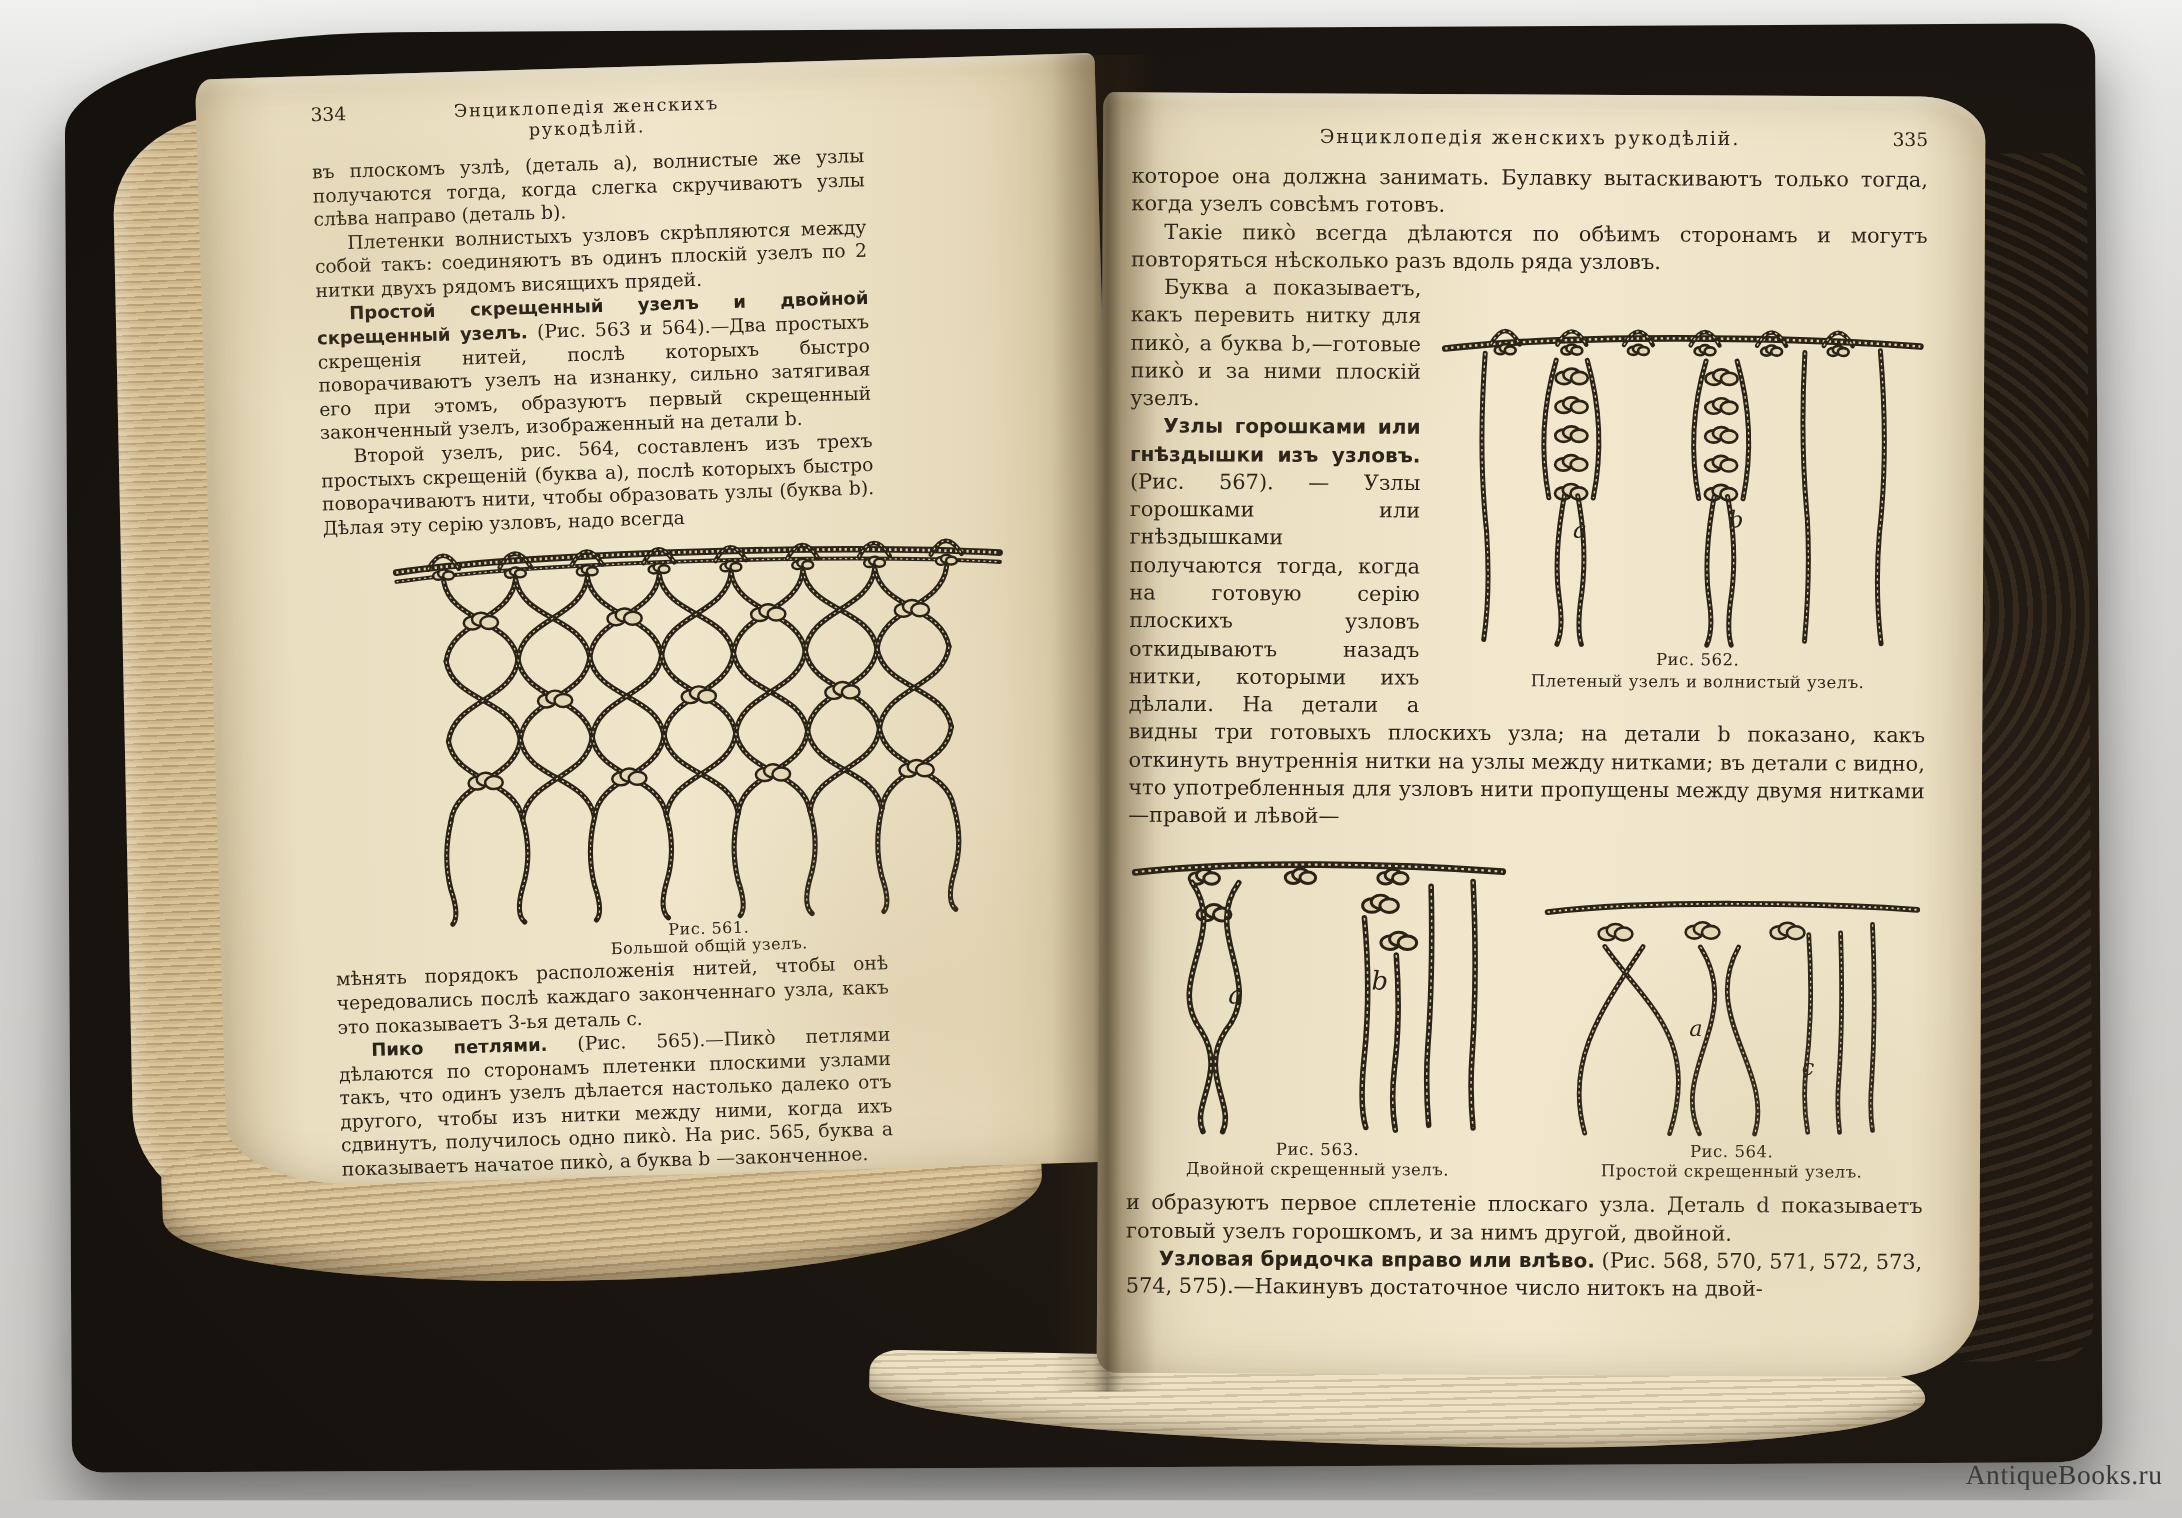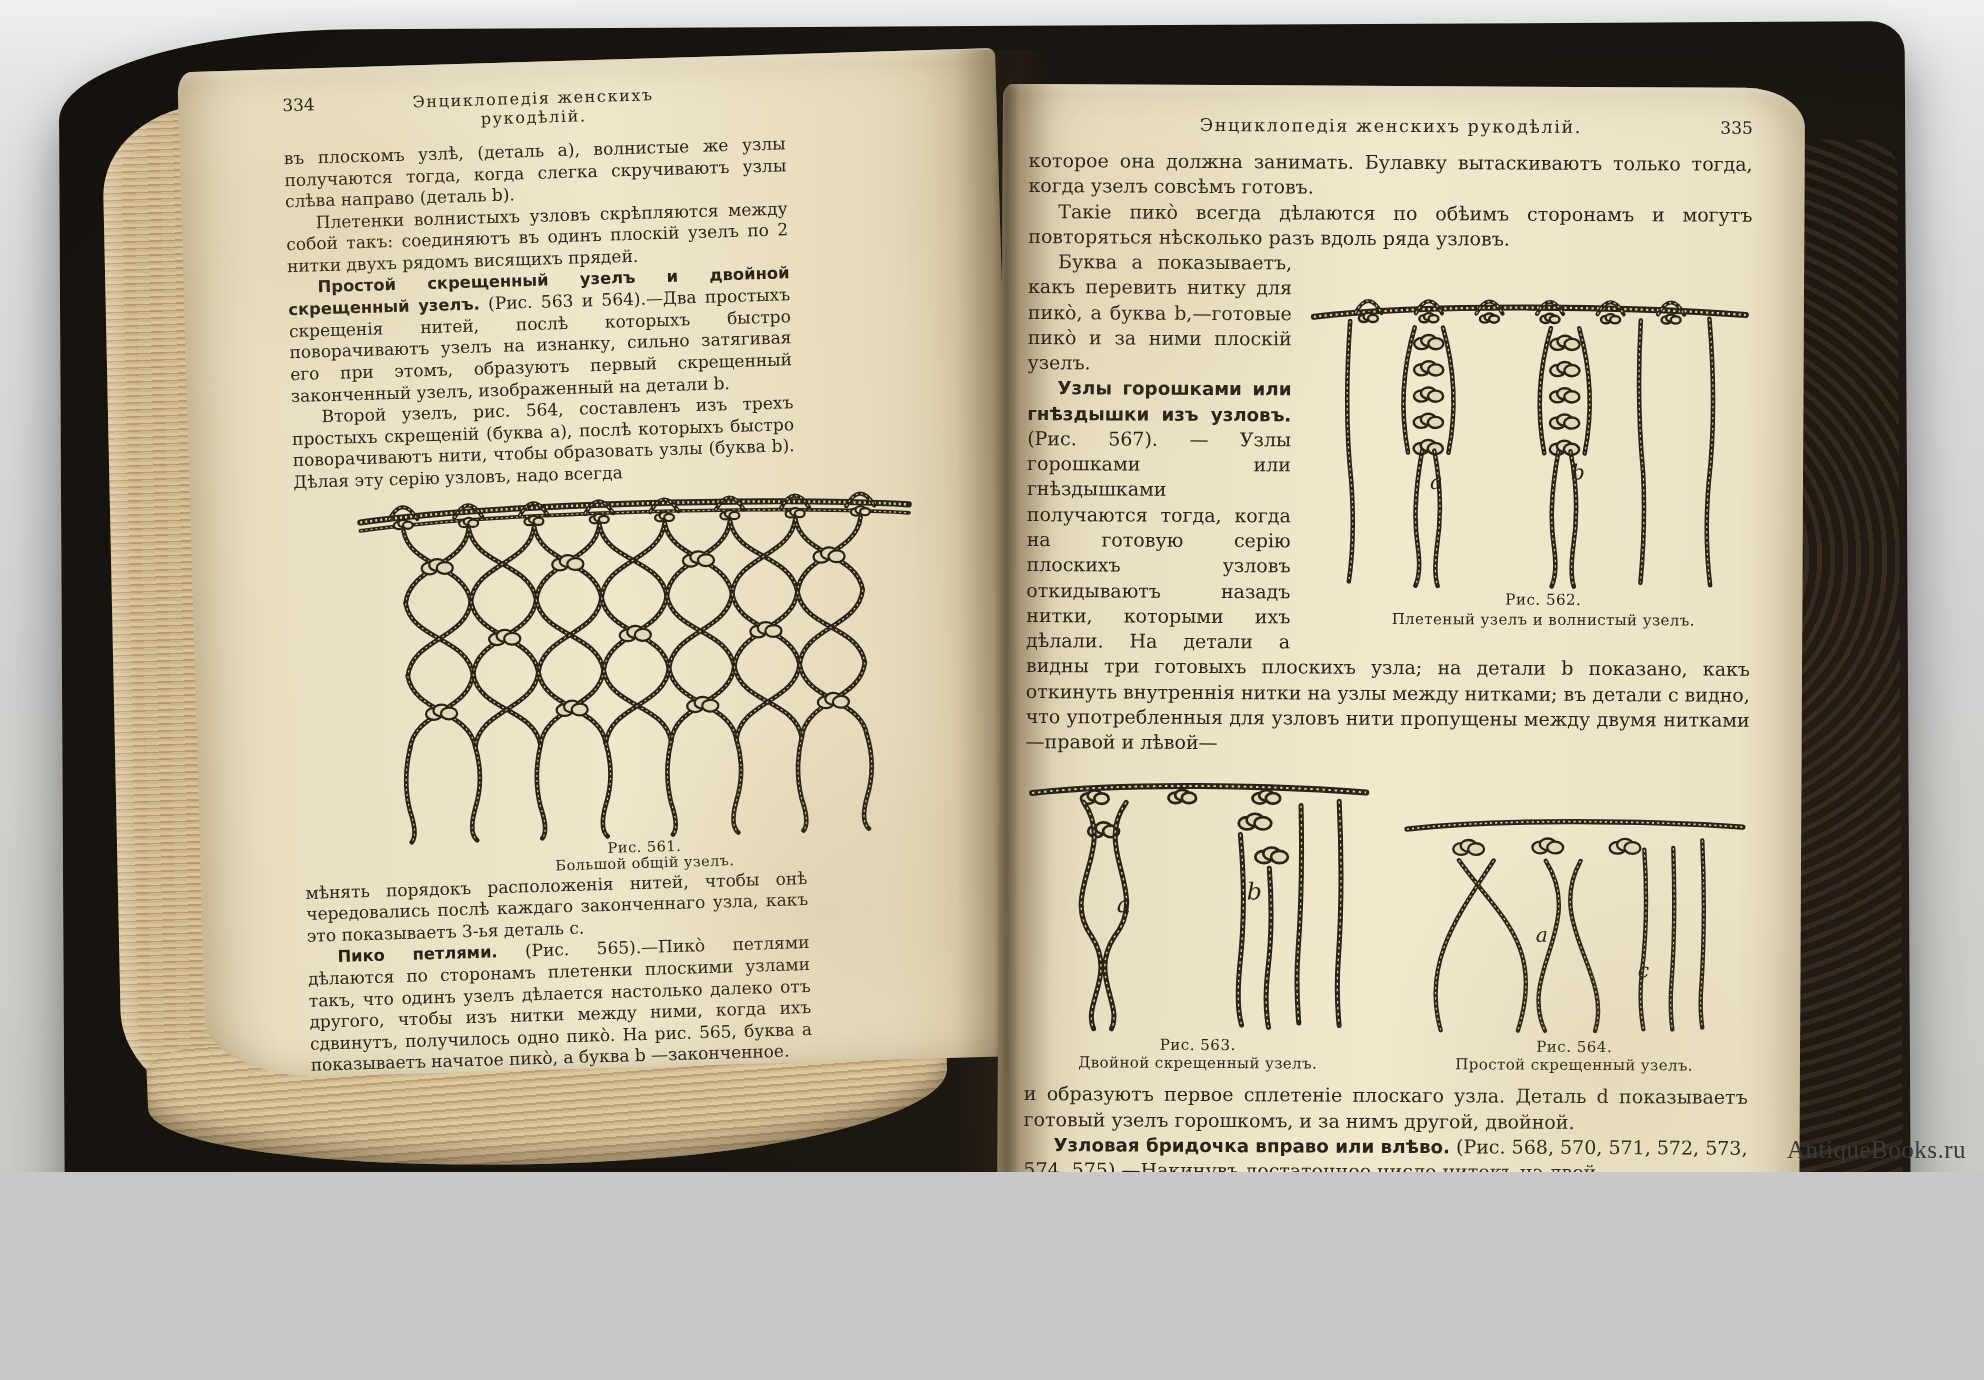--- a/index.html
+++ b/index.html
@@ -1,16 +1,16 @@
 <!DOCTYPE html>
 <html><head>
 <meta charset="utf-8">
 <style>
   html,body{margin:0;padding:0;background:#c9c8c6;}
-  .scene{position:relative;width:1984px;height:1172px;overflow:hidden;
+  .scene{position:relative;width:1984px;height:1364px;overflow:hidden;
     background:linear-gradient(180deg,#f0f0ee 0%,#e6e6e4 6%,#dcdbd9 22%,#d2d1cf 55%,#cbcac7 100%);
     font-family:"DejaVu Serif","Liberation Serif",serif;color:#2a2318;}
   .floor-shadow{position:absolute;left:30px;top:1130px;width:1880px;height:230px;
     background:radial-gradient(ellipse at 50% 45%,rgba(35,30,24,.5) 0%,rgba(35,30,24,.18) 45%,transparent 70%);}
   .cover{position:absolute;left:62px;top:26px;width:1846px;height:1308px;background:
     radial-gradient(120% 100% at 85% 55%,#261e15 0%,#1a1510 55%,#120f0b 100%);
     border-radius:300px 34px 38px 28px / 90px 30px 34px 26px;transform:rotate(-.3deg);
     box-shadow:0 30px 55px rgba(0,0,0,.45);}
   .cover:after{content:"";position:absolute;right:8px;top:9%;width:21%;height:84%;border-radius:inherit;
     background:repeating-radial-gradient(circle at 42% 38%,rgba(128,102,70,.20) 0 5px,rgba(0,0,0,0) 5px 13px);}

